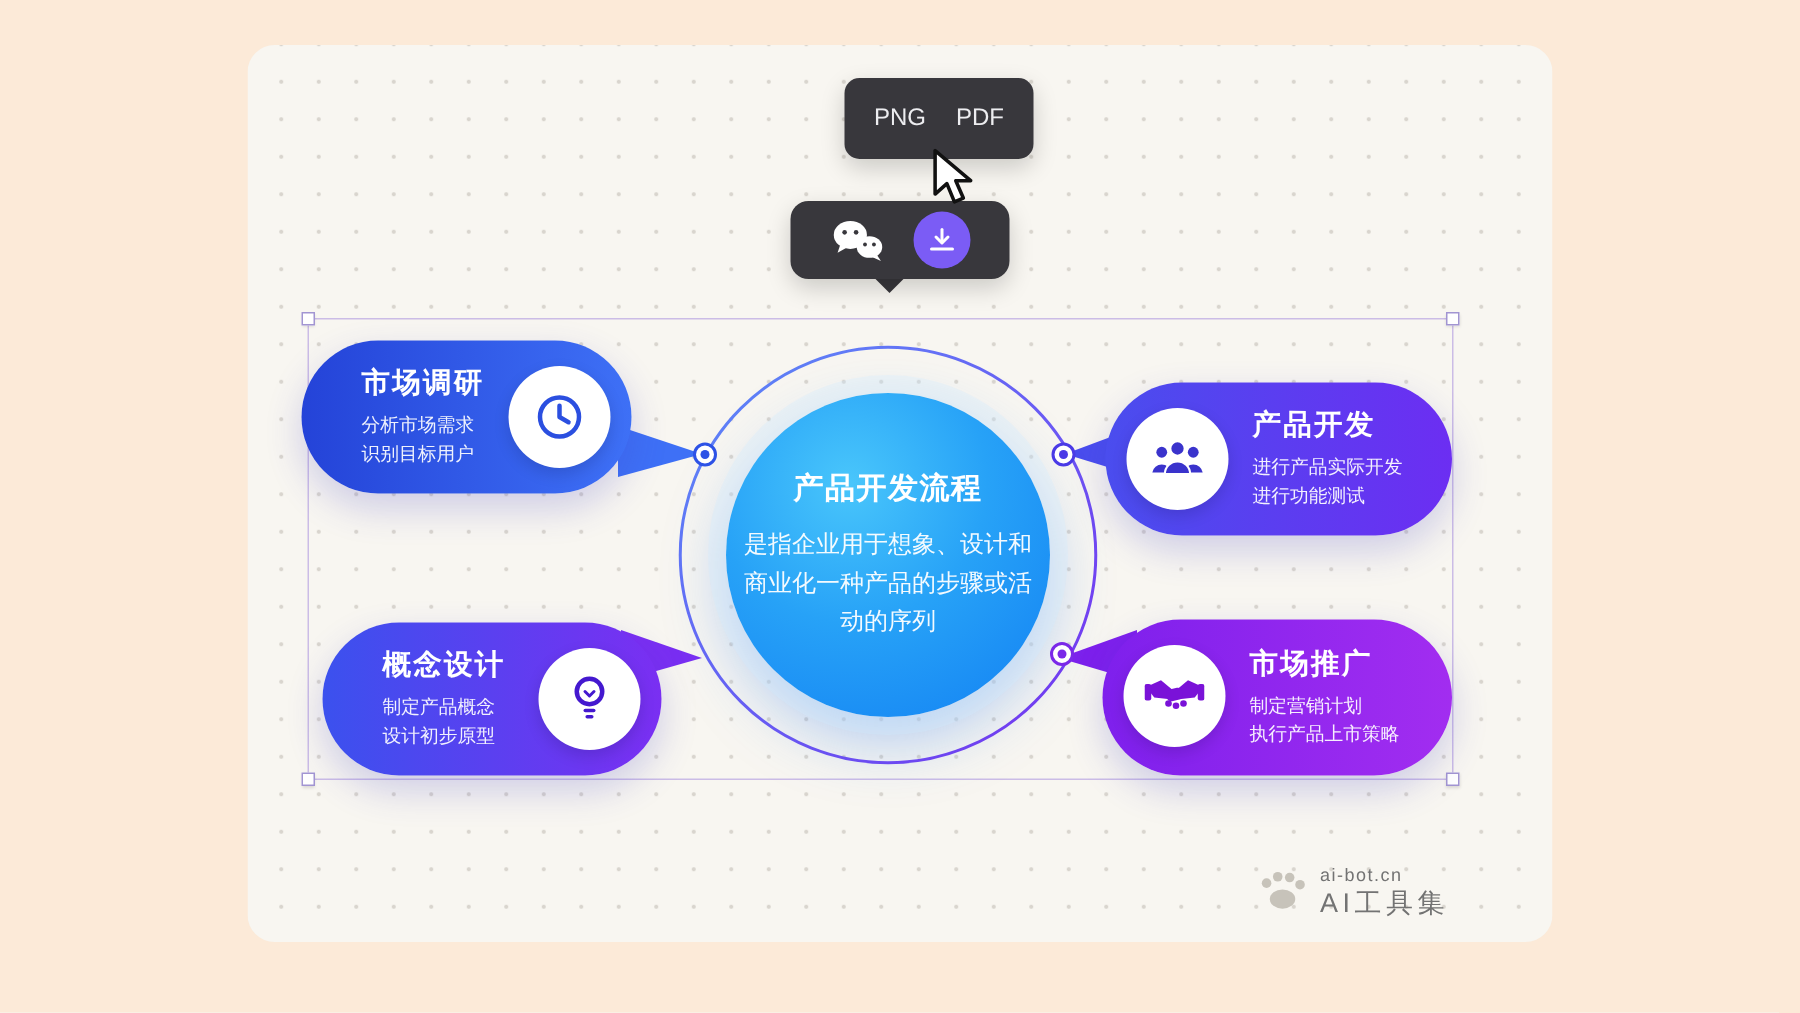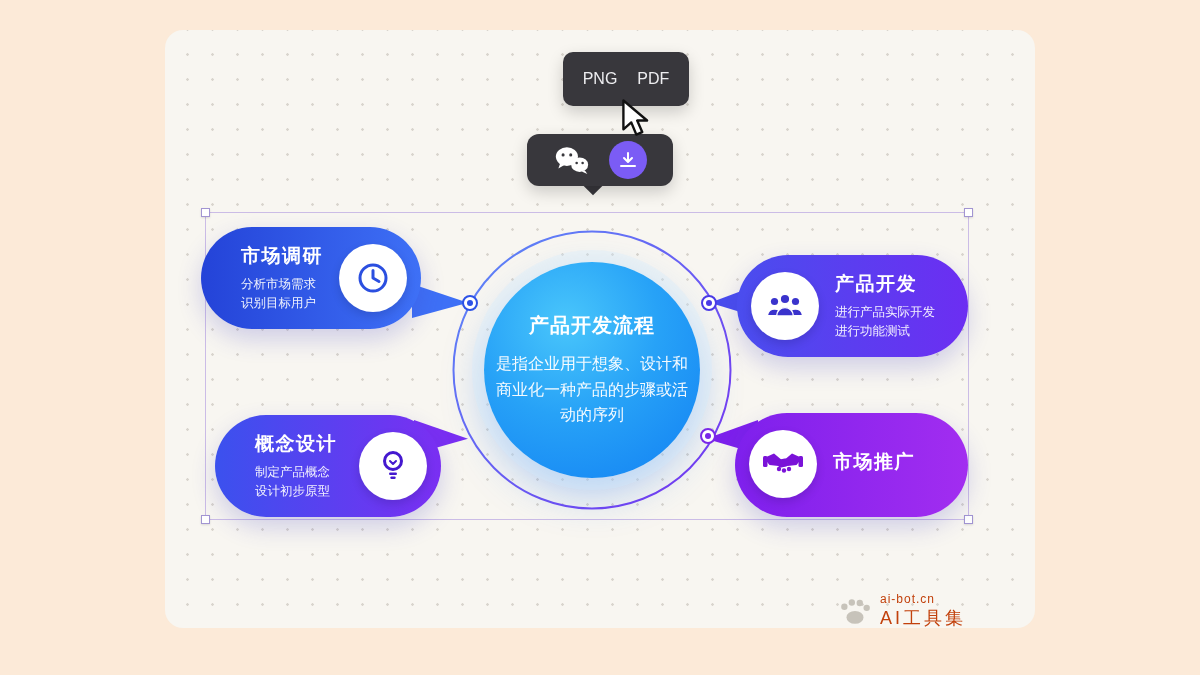--- a/index.html
+++ b/index.html
@@ -117,22 +117,22 @@
     clip-path:polygon(0 0,100% 55%,0 100%); }
   .tail-tr { left:710px; top:284px; width:50px; height:34px; background:#4a4dee;
     clip-path:polygon(100% 0,0 55%,100% 100%); }
   .tail-bl { left:414px; top:420px; width:54px; height:34px; background:#7a2ff2;
     clip-path:polygon(0 0,100% 55%,0 100%); }
   .tail-br { left:706px; top:420px; width:52px; height:34px; background:#7e20ec;
     clip-path:polygon(100% 0,0 55%,100% 100%); }
 
   
   .watermark {
-    position:absolute; left:838px; top:592px; z-index:4;
-    display:flex; align-items:center; gap:8px; color:#c2410c;
+    position:absolute; left:838px; top:576px; z-index:4;
+    display:flex; gap:8px; color:#737373;
   }
   .wm-line1 { font-size:12px; letter-spacing:1px; }
   .wm-line2 { font-size:18px; font-weight:400; letter-spacing:3px; }
 </style>
 </head>
 <body>
 
 <div class="stage">
 
   <div class="canvas"></div>
@@ -240,20 +240,24 @@
         <rect x="0" y="7" width="4.5" height="11" rx="1.5"></rect>
         <rect x="35.5" y="7" width="4.5" height="11" rx="1.5"></rect>
         <rect x="14.5" y="10" width="11" height="8" rx="3" transform="rotate(-12 20 14)"></rect>
         <circle cx="16" cy="20" r="2.2"></circle>
         <circle cx="21" cy="21.5" r="2.2"></circle>
         <circle cx="26" cy="20" r="2.2"></circle>
       </svg>
     </div>
     <div class="txt">
       <div class="title">市场推广</div>
+      <div class="desc">
+        <div>制定营销计划</div>
+        <div>执行产品上市策略</div>
+      </div>
     </div>
   </div>
 
   <div class="export-menu">
     <span class="export-item">PNG</span>
     <span class="export-item">PDF</span>
   </div>
 
   <div class="toolbar-tail"></div>
   <div class="toolbar">

